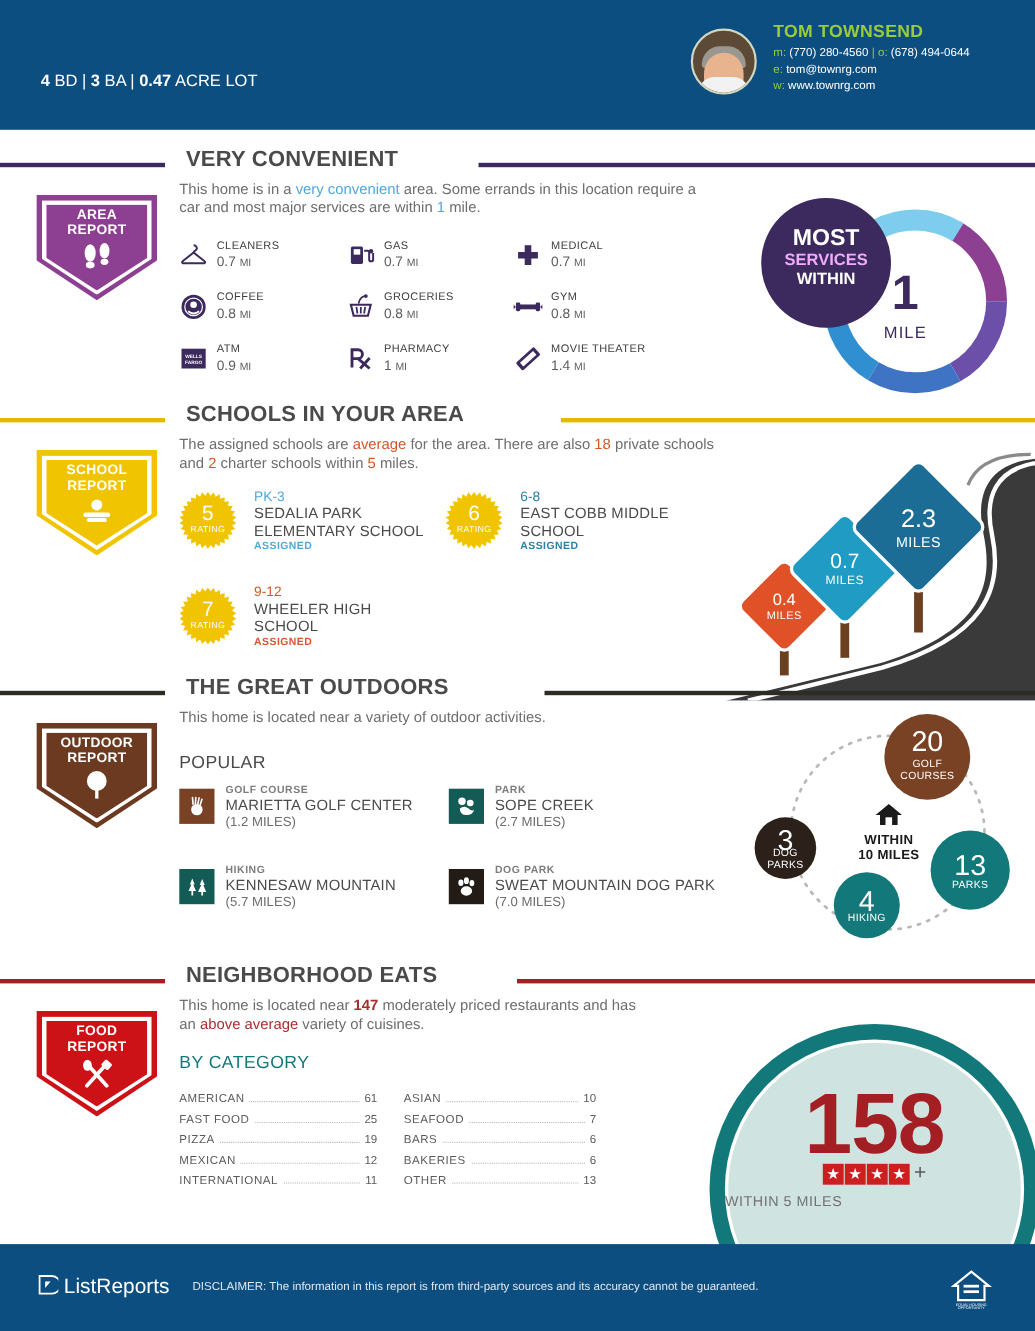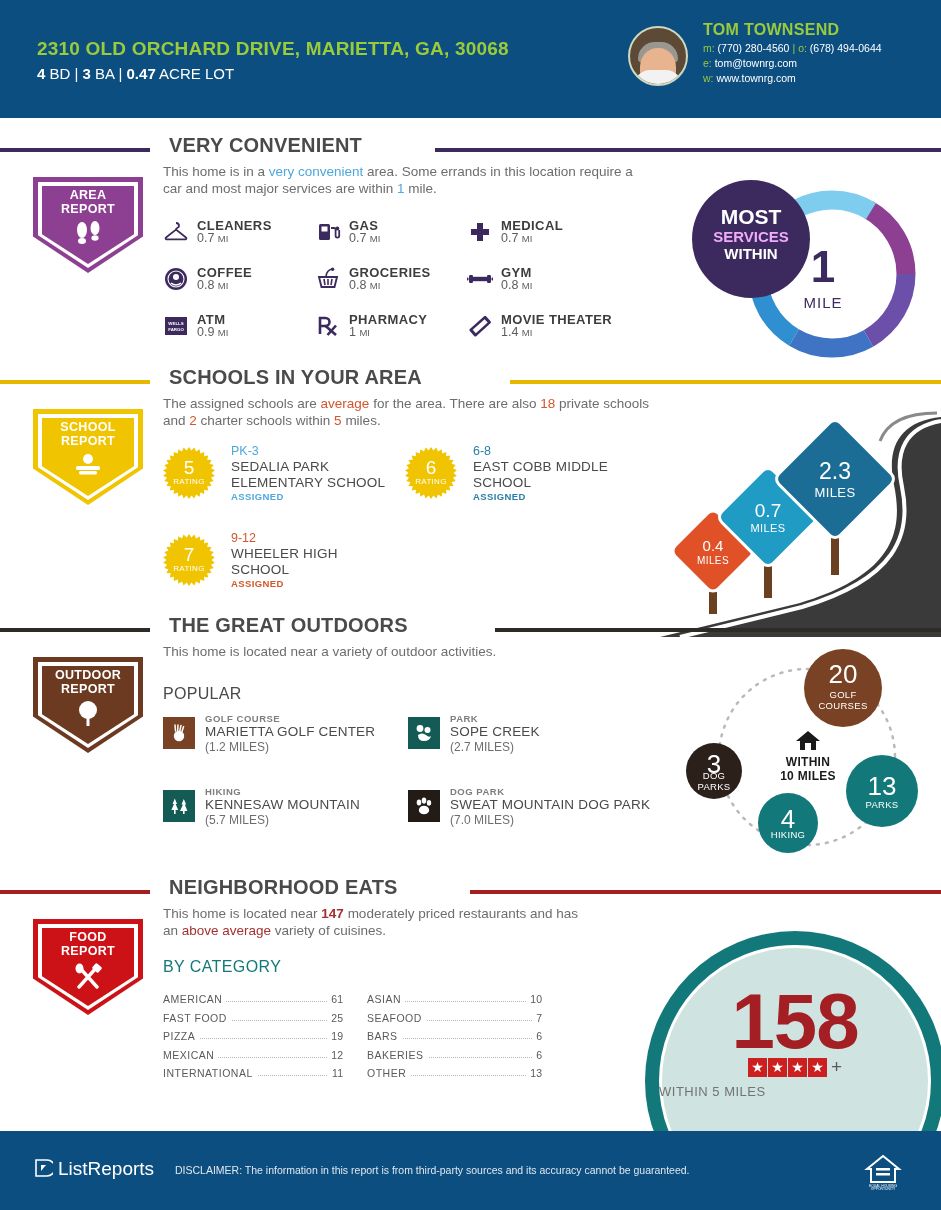--- a/index.html
+++ b/index.html
@@ -114,21 +114,21 @@
     position:absolute; left:0; right:0; top:44px; text-align:center;
   }
 
   
   .amen { position:absolute; font-size:0; }
   .amen-ico {
     position:absolute; left:0; top:1px; width:26px; height:26px;
   }
   .amen-lbl {
     position:absolute; left:34px; top:0px;
-    font-size:13px; font-weight:bold; color:#3d3d3d; letter-spacing:.4px;
+    font-size:10px; font-weight:normal; color:#3d3d3d; letter-spacing:.4px;
     white-space:nowrap;
     text-align:center;
   }
   .amen-val {
     position:absolute; left:34px; top:13px;
     font-size:12.5px; color:#5d5d5d; white-space:nowrap;
   }
   .amen-val .u { font-size:9.5px; }
 
   
@@ -201,21 +201,20 @@
     background:#0d4e81; z-index:20;padding-left:18px;
   }
   .lr-logo { position:absolute; left:33px; top:26px; font-size:19px; color:#fff; font-weight:normal;}
   .disclaimer { position:absolute; left:175px; top:33px; font-size:10.5px; color:#dfe7ee;}
   .eho { position:absolute; left:864px; top:22px; width:38px; height:38px;}
 </style>
 </head>
 <body>
 
 <div class="header">
-  <div class="addr">2310 OLD ORCHARD DRIVE, MARIETTA, GA, 30068</div>
   <div class="specs">
     <b>4</b>
     <span class="lt">BD</span> |
     <b>3</b>
     <span class="lt">BA</span> |
     <b>0.47</b>
     <span class="lt">ACRE LOT</span>
   </div>
   <div class="avatar">
     <div class="hair"></div>

